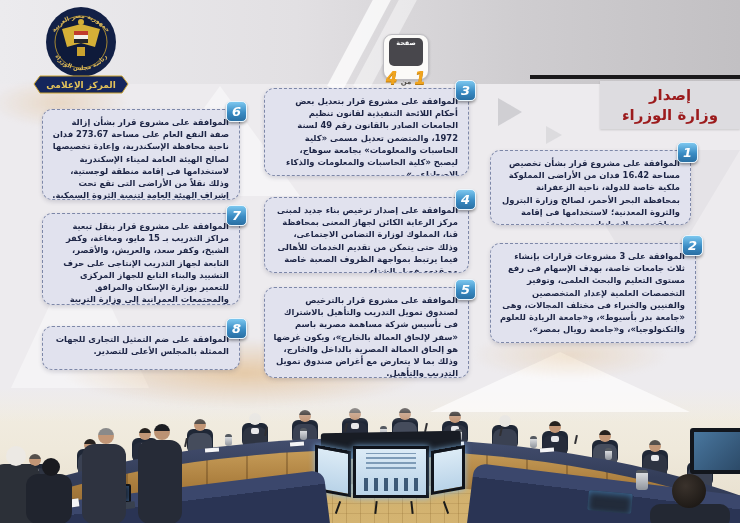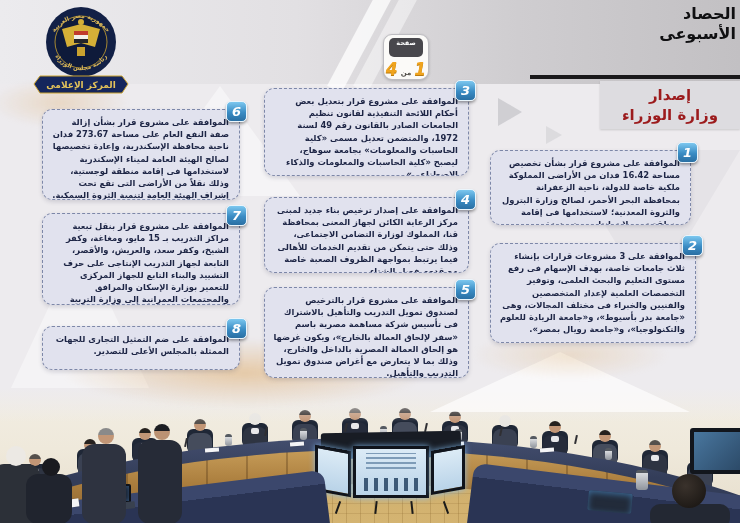--- a/index.html
+++ b/index.html
@@ -25,21 +25,21 @@
   .datebar{position:absolute;right:0;top:56px;width:210px;height:17px;background:#3e3d40;z-index:10;
     color:#fff;font-size:9.5px;font-weight:700;line-height:17px;direction:rtl;text-align:right;padding-right:10px;}
   .rule{position:absolute;right:0;top:75px;width:210px;height:4px;background:#1a191b;z-index:10;}
   .section-card{position:absolute;right:0;top:81px;width:140px;height:48px;background:#dddce0;z-index:10;
     direction:rtl;text-align:center;padding-top:4px;box-shadow:0 1px 2px rgba(0,0,0,.15);}
   .section-card .l1,.section-card .l2{color:#9c1b1d;font-weight:800;font-size:15px;line-height:1.35;}
 
   
   .pagecard{position:absolute;left:383px;top:34px;width:46px;height:46px;z-index:10;
     background:#fbfaf8;border:1.5px solid #bdbcc1;border-radius:9px;box-shadow:0 1px 3px rgba(0,0,0,.2);}
-  .pagecard .pill{margin:3px 5px 0;height:19px;background:#48474c;border-radius:5px;
+  .pagecard .pill{margin:3px 5px 0;height:28px;background:#48474c;border-radius:5px;
     color:#fff;font-size:6.5px;font-weight:700;line-height:11px;text-align:center;}
   .pagecard .nums{display:flex;direction:rtl;justify-content:center;align-items:baseline;gap:3px;margin-top:2px;}
   .pagecard .big{font-size:17px;font-weight:800;font-style:italic;color:#f0a41e;text-shadow:0 1px 0 #b87a10;}
   .pagecard .of{font-size:7px;font-weight:700;color:#55524e;text-align:right;}
 
   
   .dbox{position:absolute;background:#e1e2ee;border:1.6px dashed #7d87a8;border-radius:10px;z-index:10;
     box-shadow:0 2px 4px rgba(60,60,90,.18);}
   .dtext{position:absolute;inset:0;padding:6px 10px 5px 8px;direction:rtl;text-align:right;
     font-size:8.4px;font-weight:700;color:#1d2545;line-height:1.45;overflow:hidden;}
@@ -131,21 +131,20 @@
       <rect x="55" y="45" width="8" height="9" fill="#c9a22f"></rect>
       <rect x="52" y="29" width="14" height="4" fill="#c03a2b"></rect>
       <rect x="52" y="33" width="14" height="4" fill="#f2f0ea"></rect>
       <rect x="52" y="37" width="14" height="4" fill="#23252a"></rect>
       <circle cx="59" cy="20" r="3" fill="#d4af37"></circle>
     </g>
     <path d="M 18 74 L 100 74 L 106 82 L 100 91 L 18 91 L 12 82 Z" fill="#15265c" stroke="#caa22f" stroke-width="1"></path>
     <text x="59" y="85.5" font-size="9" fill="#e3c25a" font-weight="bold" text-anchor="middle">المركز الإعلامى</text>
   </svg>
 
-  <div class="brand">الحصاد الأسبوعى</div>
   <div class="rule"></div>
   <div class="section-card">
     <div class="l1">إصدار</div>
     <div class="l2">وزارة الوزراء</div>
   </div>
   <div class="pagecard">
     <div class="pill">صفحة</div>
     <div class="nums">
       <span class="big">1</span>
       <span class="of">من</span>

